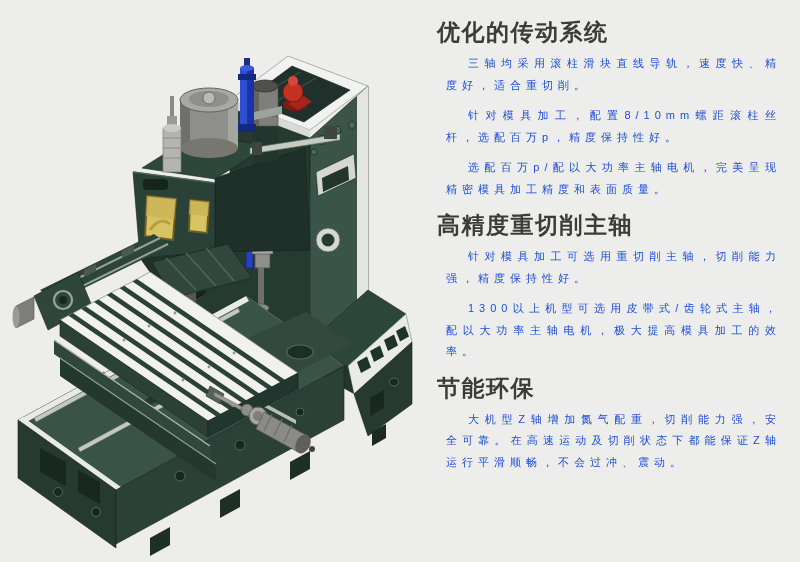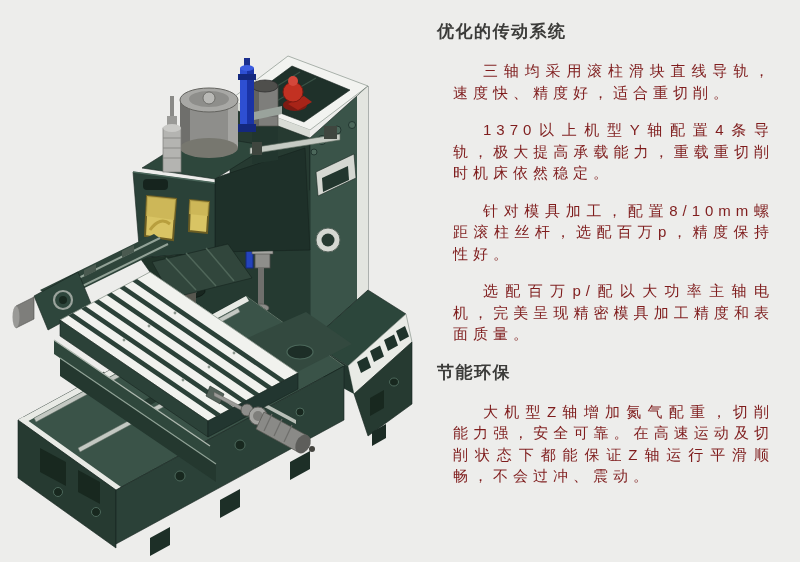--- a/index.html
+++ b/index.html
@@ -5,26 +5,26 @@
   html,body{margin:0;padding:0;}
   body{
     width:800px;height:562px;position:relative;overflow:hidden;
     background:#EDEDEB;
     font-family:"Liberation Sans","DejaVu Sans",sans-serif;
   }
   .machine-wrap{position:absolute;left:0;top:0;width:436px;height:562px;}
   .text-col{position:absolute;left:437px;top:20px;width:353px;}
   .sec{margin-bottom:13px;}
   .sec-title{
-    font-size:17px;font-weight:bold;color:#3B3B39;letter-spacing:1.5px;
+    font-size:23px;font-weight:bold;color:#3B3B39;letter-spacing:1.5px;
     margin:0 0 7px 0;line-height:24px;
   }
   .sec p{
-    font-size:15px;color:#7f1d1d;letter-spacing:5px;line-height:21.5px;
-    text-align:justify;text-indent:2em;margin:16px;
+    font-size:11px;color:#1d4ed8;letter-spacing:5px;line-height:21.5px;
+    text-align:justify;text-indent:2em;margin:9px;
   }
   svg .ol{stroke:#16241E;stroke-width:.6;}
   svg .wl{stroke:#8A958C;stroke-width:.7;}
 </style>
 </head>
 <body>
 
 <div class="machine-wrap">
 <svg width="436" height="562" viewBox="0 0 436 562">
 
@@ -266,24 +266,28 @@
   </g>
 
 </svg>
 </div>
 
 <div class="text-col">
 
   <div class="sec">
     <h2 class="sec-title">优化的传动系统</h2>
     <p>三轴均采用滚柱滑块直线导轨，速度快、精度好，适合重切削。</p>
-    <p>1370以上机型Y轴配置4条导轨，极大提高承载能力，重载重切削时机床依然稳定。</p>
     <p>针对模具加工，配置8/10mm螺距滚柱丝杆，选配百万p，精度保持性好。</p>
     <p>选配百万p/配以大功率主轴电机，完美呈现精密模具加工精度和表面质量。</p>
   </div>
 
+  <div class="sec">
+    <h2 class="sec-title">高精度重切削主轴</h2>
+    <p>针对模具加工可选用重切削主轴，切削能力强，精度保持性好。</p>
+    <p>1300以上机型可选用皮带式/齿轮式主轴，配以大功率主轴电机，极大提高模具加工的效率。</p>
+  </div>
 
   <div class="sec">
     <h2 class="sec-title">节能环保</h2>
     <p>大机型Z轴增加氮气配重，切削能力强，安全可靠。在高速运动及切削状态下都能保证Z轴运行平滑顺畅，不会过冲、震动。</p>
   </div>
 
 </div>
 
 </body></html>

